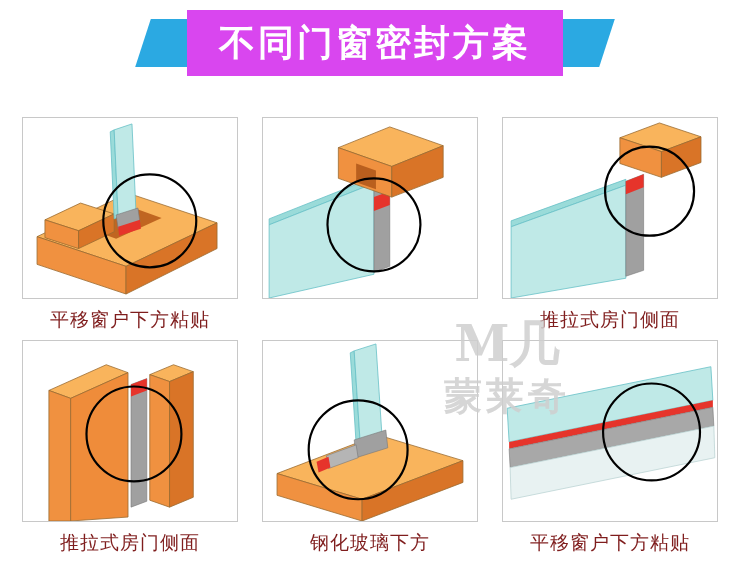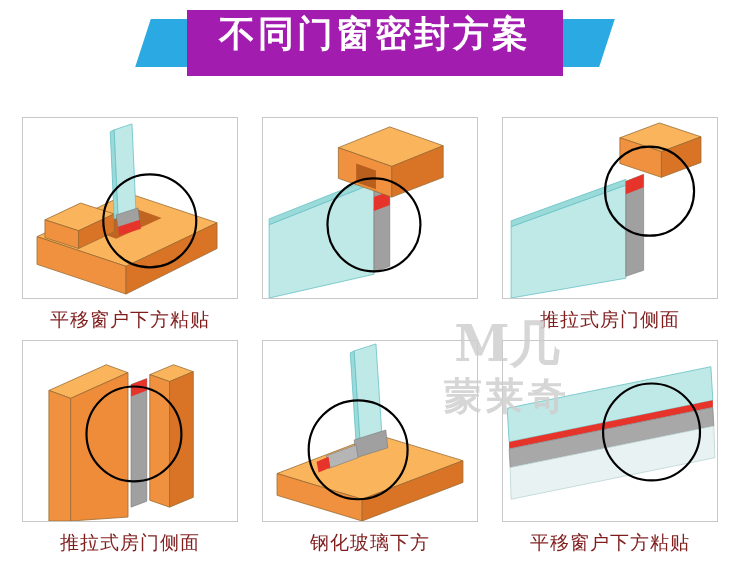--- a/index.html
+++ b/index.html
@@ -22,22 +22,22 @@
     position: absolute;
     left: 143px; right: 143px;
     top: 9px; bottom: 9px;
     background: #2ba9e2;
     transform: skewX(-18deg);
   }
   .banner-plate {
     position: absolute;
     left: 187px; top: 0;
     width: 376px; height: 66px;
-    background: #a21caf;
-    display: flex; align-items: flex-start; justify-content: center;
+    background: #d946ef;
+    display: flex; align-items: center; justify-content: center;
   }
   .banner-title {
     margin: 0;
     color: #ffffff;
     font-size: 36px;
     font-weight: bold;
     letter-spacing: 3px;
     white-space: nowrap;
   }
 

